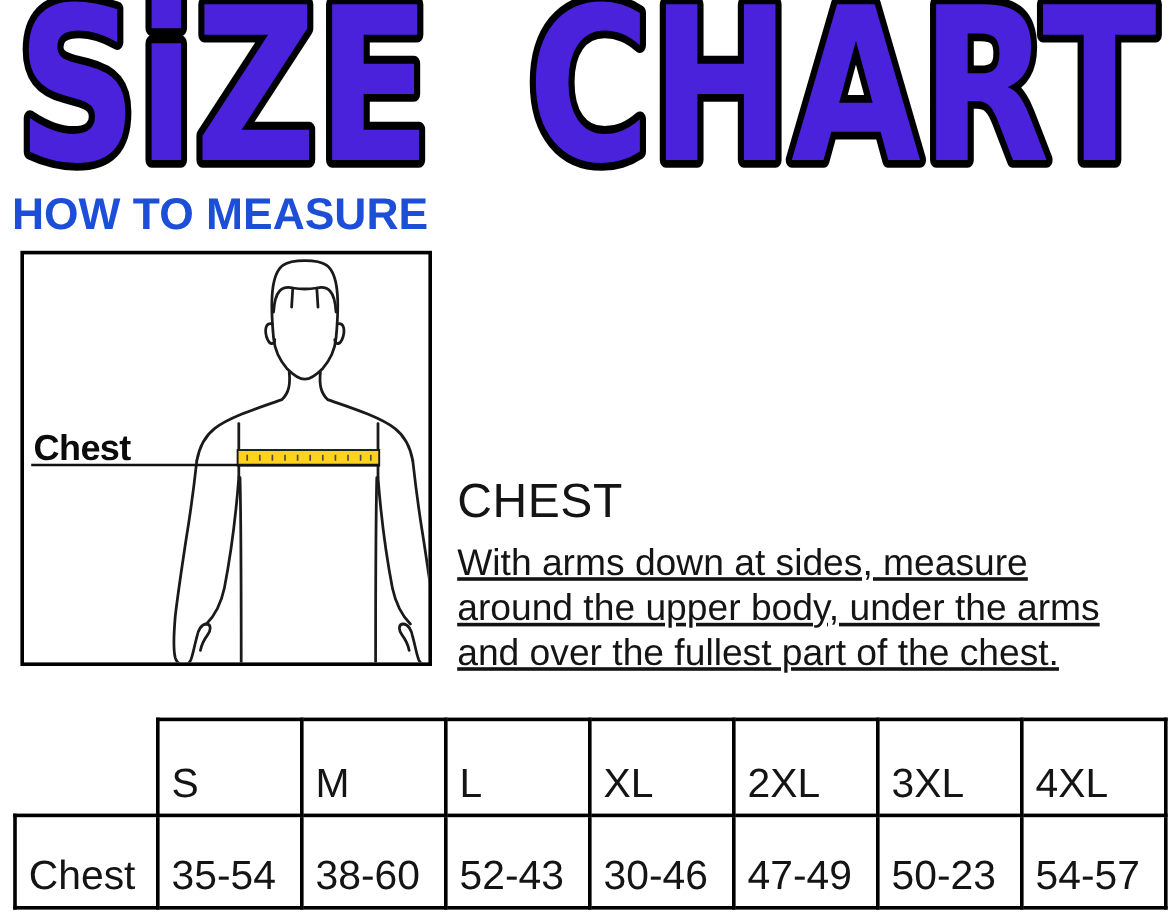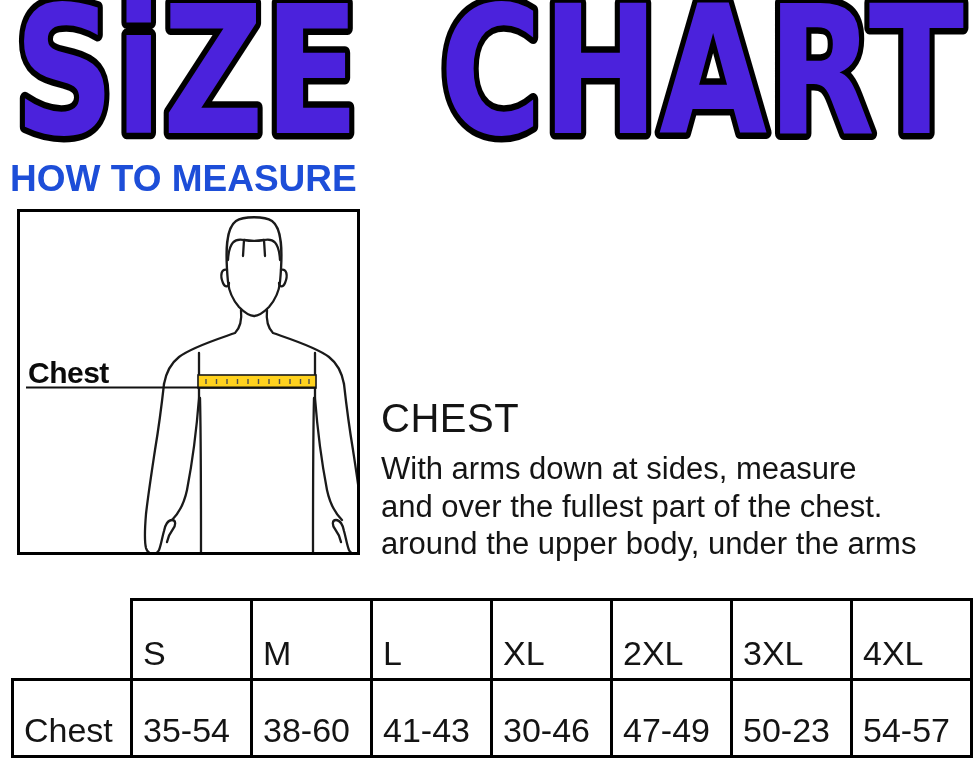--- a/index.html
+++ b/index.html
@@ -40,20 +40,21 @@
     font-size: 30px; font-weight: bold; fill: #0b0b0b; letter-spacing: -0.5px;
   }
   .chest-heading {
     position: absolute; left: 381px; top: 396px;
     font-size: 40px; font-weight: 400; letter-spacing: 0.5px; color: #141414;
   }
   .chest-desc {
     position: absolute; left: 381px; top: 450px;
     font-size: 31px; font-weight: 400; line-height: 37.5px; color: #141414;
     white-space: nowrap;
+    text-decoration: underline;
   }
   .size-table {
     position: absolute; left: 11px; top: 598px;
     border-collapse: collapse;
     table-layout: fixed;
   }
   .size-table td, .size-table th {
     border: 3px solid #000000;
     vertical-align: bottom;
     text-align: left;
@@ -115,40 +116,40 @@
 
     <path stroke="#111111" stroke-width="2.2" fill="none" d="M6,175.5 L296,175.5"></path>
 
     <text class="chest-label-text" x="8" y="171">Chest</text>
   </svg>
 </div>
 
 <div class="chest-heading">CHEST</div>
 <div class="chest-desc">
   <div>With arms down at sides, measure</div>
+  <div>around the upper body, under the arms</div>
   <div>and over the fullest part of the chest.</div>
-  <div>around the upper body, under the arms</div>
 </div>
 
 <table class="size-table">
   <tbody>
     <tr>
       <td class="corner-cell"></td>
       <th>S</th>
       <th>M</th>
       <th>L</th>
       <th>XL</th>
       <th>2XL</th>
       <th>3XL</th>
       <th>4XL</th>
     </tr>
     <tr>
       <td class="row-label-cell">Chest</td>
       <td>35-54</td>
       <td>38-60</td>
-      <td>41-43</td>
+      <td>52-43</td>
       <td>30-46</td>
       <td>47-49</td>
       <td>50-23</td>
       <td>54-57</td>
     </tr>
   </tbody>
 </table>
 
 </body></html>

